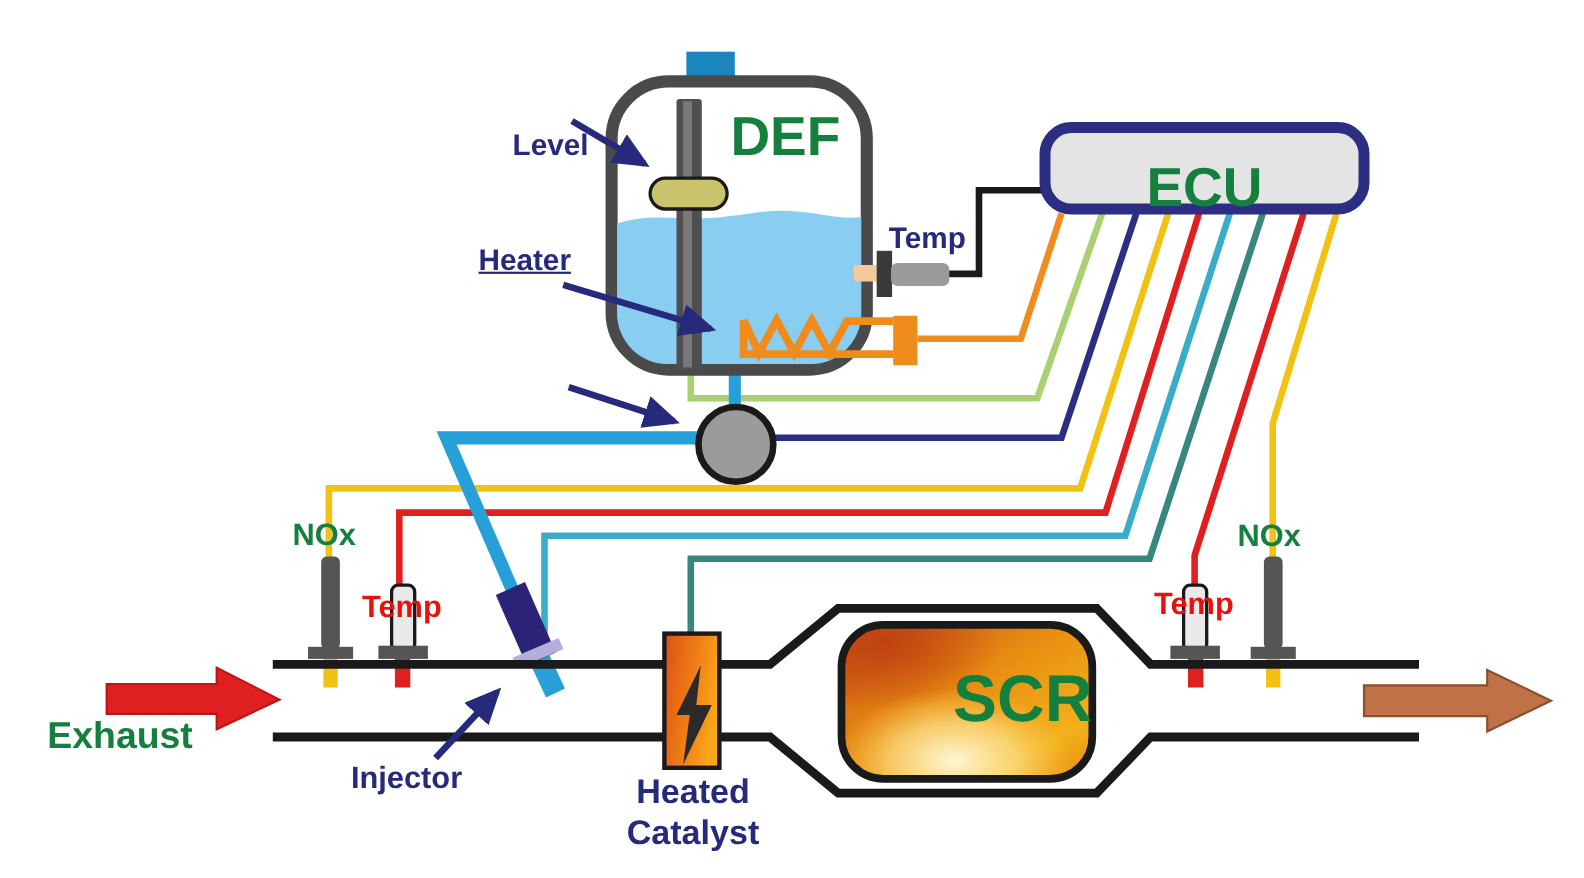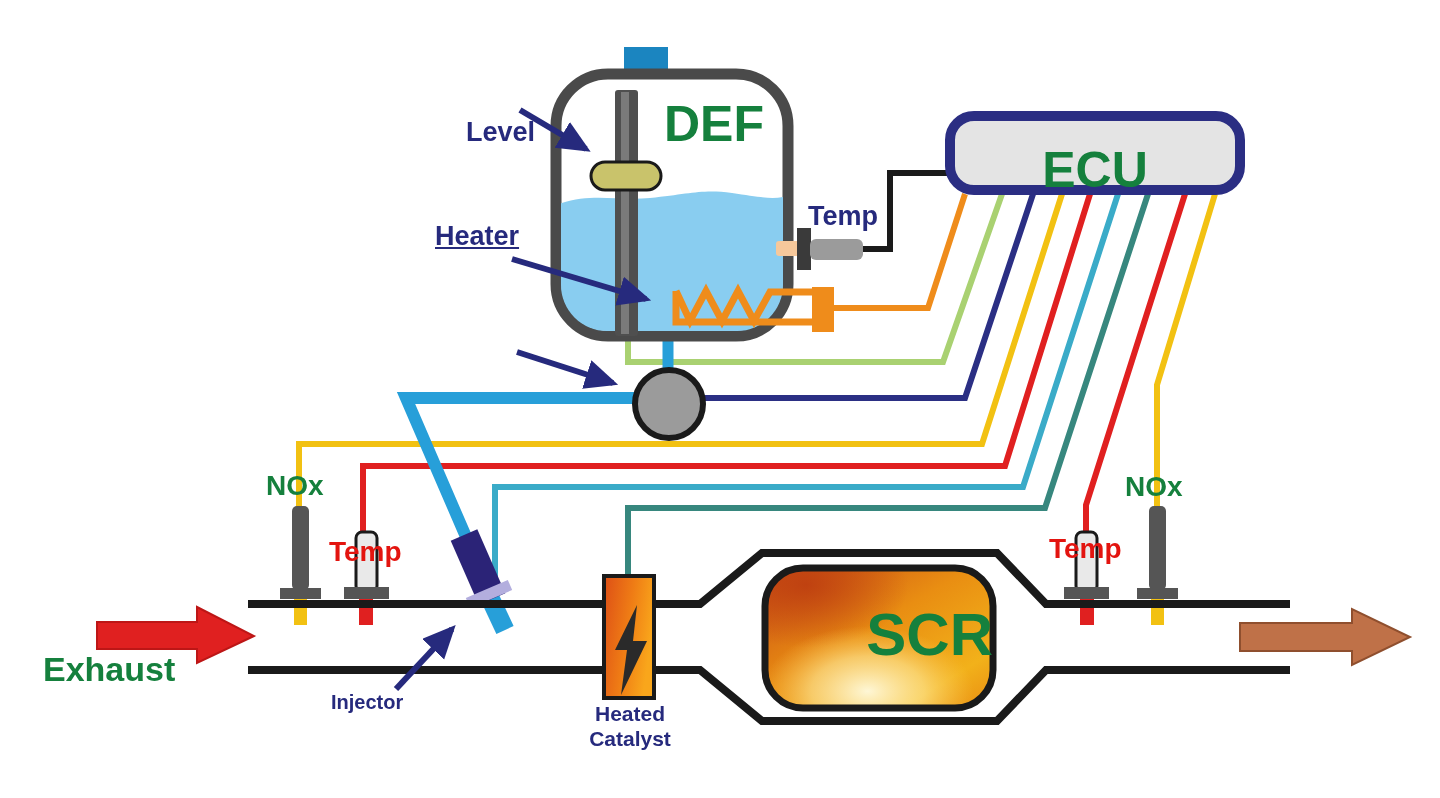--- a/index.html
+++ b/index.html
@@ -151,20 +151,20 @@
 </svg>
 
 <div class="lbl navy" style="left:466px;top:94px;font-size:27px;margin-top:24px;">Level</div>
 <div class="lbl black" style="left:664px;top:98px;font-size:50px;">DEF</div>
 <div class="lbl navy" style="left:435px;top:222px;font-size:27px;text-decoration:underline;">Heater</div>
 <div class="lbl navy" style="left:808px;top:202px;font-size:27px;">Temp</div>
 <div class="lbl black" style="left:950px;top:124px;width:290px;text-align:center;font-size:50px;margin-top:20px;">ECU</div>
 <div class="lbl black" style="left:266px;top:471px;font-size:28px;">NOx</div>
 <div class="lbl red" style="left:329px;top:537px;font-size:28px;">Temp</div>
 <div class="lbl black" style="left:30px;top:652px;font-size:34px;margin-left:13px;">Exhaust</div>
-<div class="lbl navy" style="left:331px;top:692px;font-size:20px;text-align:right;">Injector</div>
-<div class="lbl navy" style="left:554px;top:702px;width:152px;text-align:center;font-size:21px;line-height:1.18;">Heated
+<div class="lbl navy" style="left:319px;top:692px;font-size:28px;text-align:right;">Injector</div>
+<div class="lbl navy" style="left:554px;top:702px;width:152px;text-align:center;font-size:31px;line-height:1.18;">Heated
 Catalyst</div>
 <div class="lbl black" style="left:765px;top:603px;width:228px;text-align:right;font-size:60px;">SCR</div>
 <div class="lbl red" style="left:1049px;top:534px;font-size:28px;">Temp</div>
 <div class="lbl black" style="left:1125px;top:472px;font-size:28px;">NOx</div>
 
 </div>
 
 </body></html>

